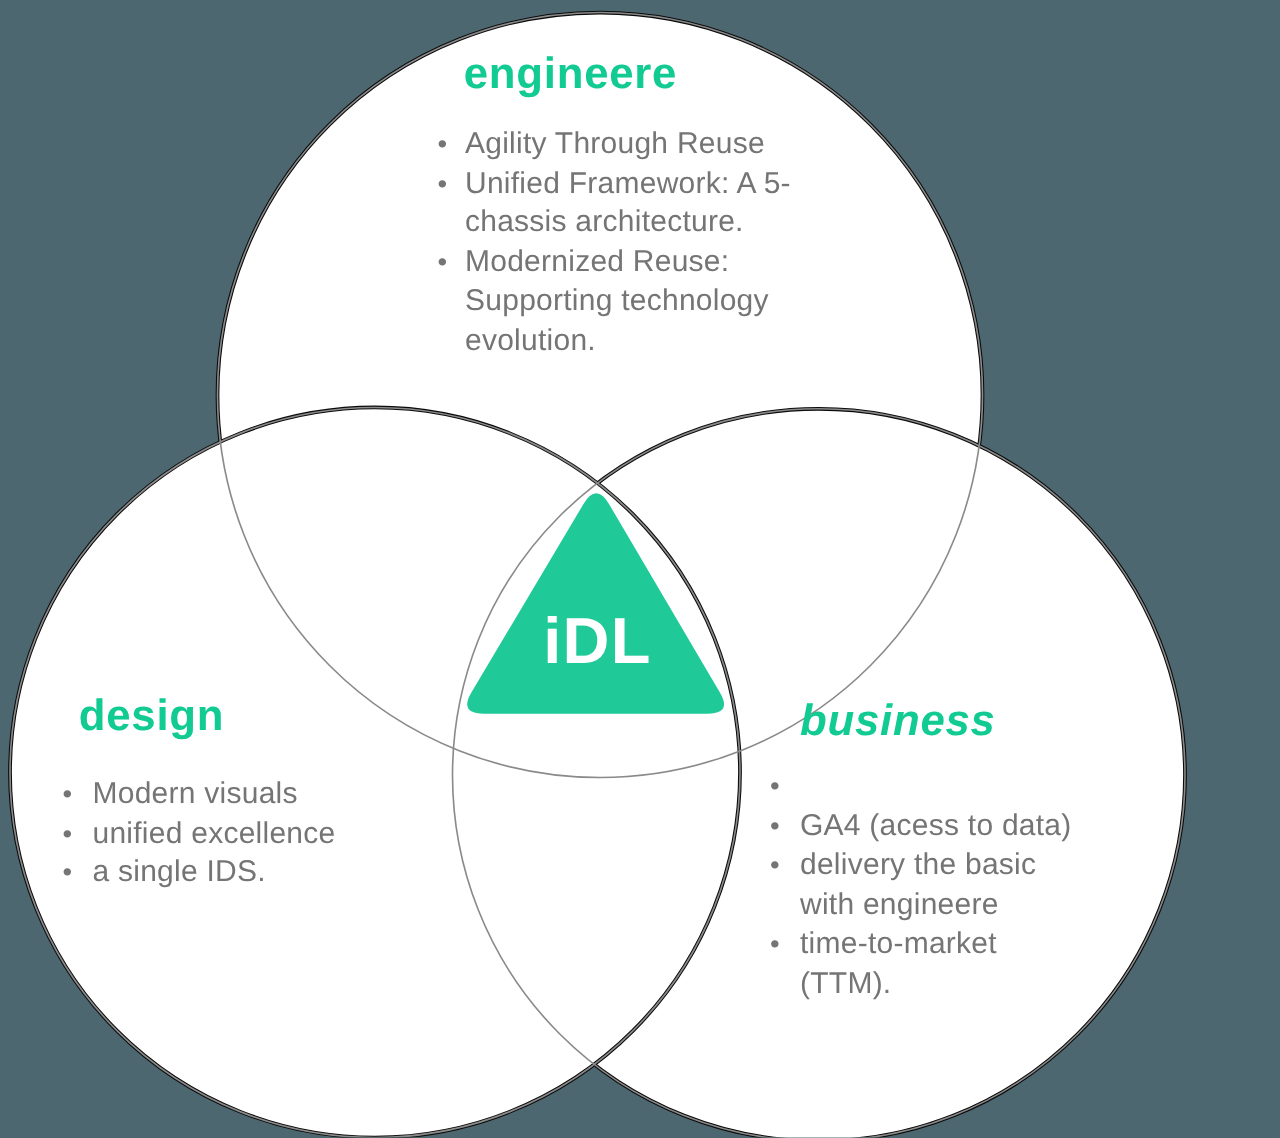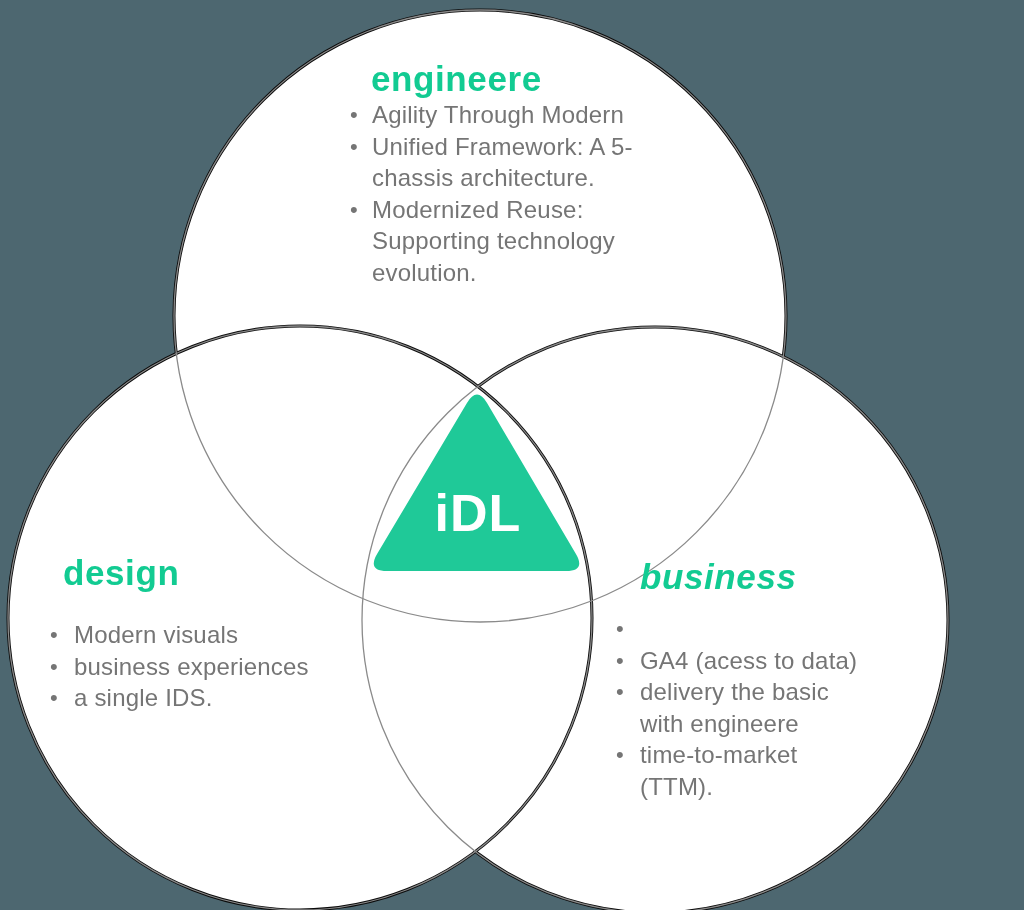--- a/index.html
+++ b/index.html
@@ -11,21 +11,21 @@
   .tri{fill:var(--triangle_green,#1fc998);stroke:none;}
   .label-block{position:absolute;}
   .heading{position:absolute;font-size:35px;font-weight:700;letter-spacing:.6px;
            color:var(--accent_green,#12cb92);line-height:42px;white-space:nowrap;}
   .rows{position:absolute;}
   .row{display:flex;font-size:24px;line-height:31.6px;letter-spacing:.2px;
        color:var(--bullet_text,#757575);white-space:nowrap;}
   .row .dot{display:inline-block;width:22px;flex:0 0 22px;color:var(--bullet_text,#757575);
             font-size:22px;}
   .sec-des .row .dot,.sec-bus .row .dot{width:24px;flex:0 0 24px;}
-  .h-eng{left:371px;top:58px;}
+  .h-eng{left:371px;top:38px;}
   .r-eng{left:350px;top:99px;}
   .h-des{left:63px;top:552px;}
   .r-des{left:50px;top:619px;}
   .h-bus{left:640px;top:556px;font-style:italic;}
   .r-bus{left:616px;top:613px;}
   .center-label{position:absolute;left:398px;top:483px;width:160px;text-align:center;
                 font-size:52px;font-weight:700;letter-spacing:1px;
                 color:var(--center_label_color,#fff);}
 </style>
 </head>
@@ -44,21 +44,21 @@
     <circle class="arc" cx="300" cy="618" r="292"></circle>
 
     <path class="tri" d="M 466.8 403.2 Q 477 386 487.2 403.2 L 575.8 553.8 Q 586 571 566 571 L 387 571 Q 367 571 377.2 553.8 Z"></path>
   </svg>
 
   <div class="label-block sec-eng">
     <div class="heading h-eng">engineere</div>
     <div class="rows r-eng">
       <div class="row">
         <span class="dot">•</span>
-        <span class="txt">Agility Through Modern</span>
+        <span class="txt">Agility Through Reuse</span>
       </div>
       <div class="row">
         <span class="dot">•</span>
         <span class="txt">Unified Framework: A 5-</span>
       </div>
       <div class="row">
         <span class="dot"></span>
         <span class="txt">chassis architecture.</span>
       </div>
       <div class="row">
@@ -78,21 +78,21 @@
 
   <div class="label-block sec-des">
     <div class="heading h-des">design</div>
     <div class="rows r-des">
       <div class="row">
         <span class="dot">•</span>
         <span class="txt">Modern visuals</span>
       </div>
       <div class="row">
         <span class="dot">•</span>
-        <span class="txt">business experiences</span>
+        <span class="txt">unified excellence</span>
       </div>
       <div class="row">
         <span class="dot">•</span>
         <span class="txt">a single IDS.</span>
       </div>
     </div>
   </div>
 
   <div class="label-block sec-bus">
     <div class="heading h-bus">business</div>

